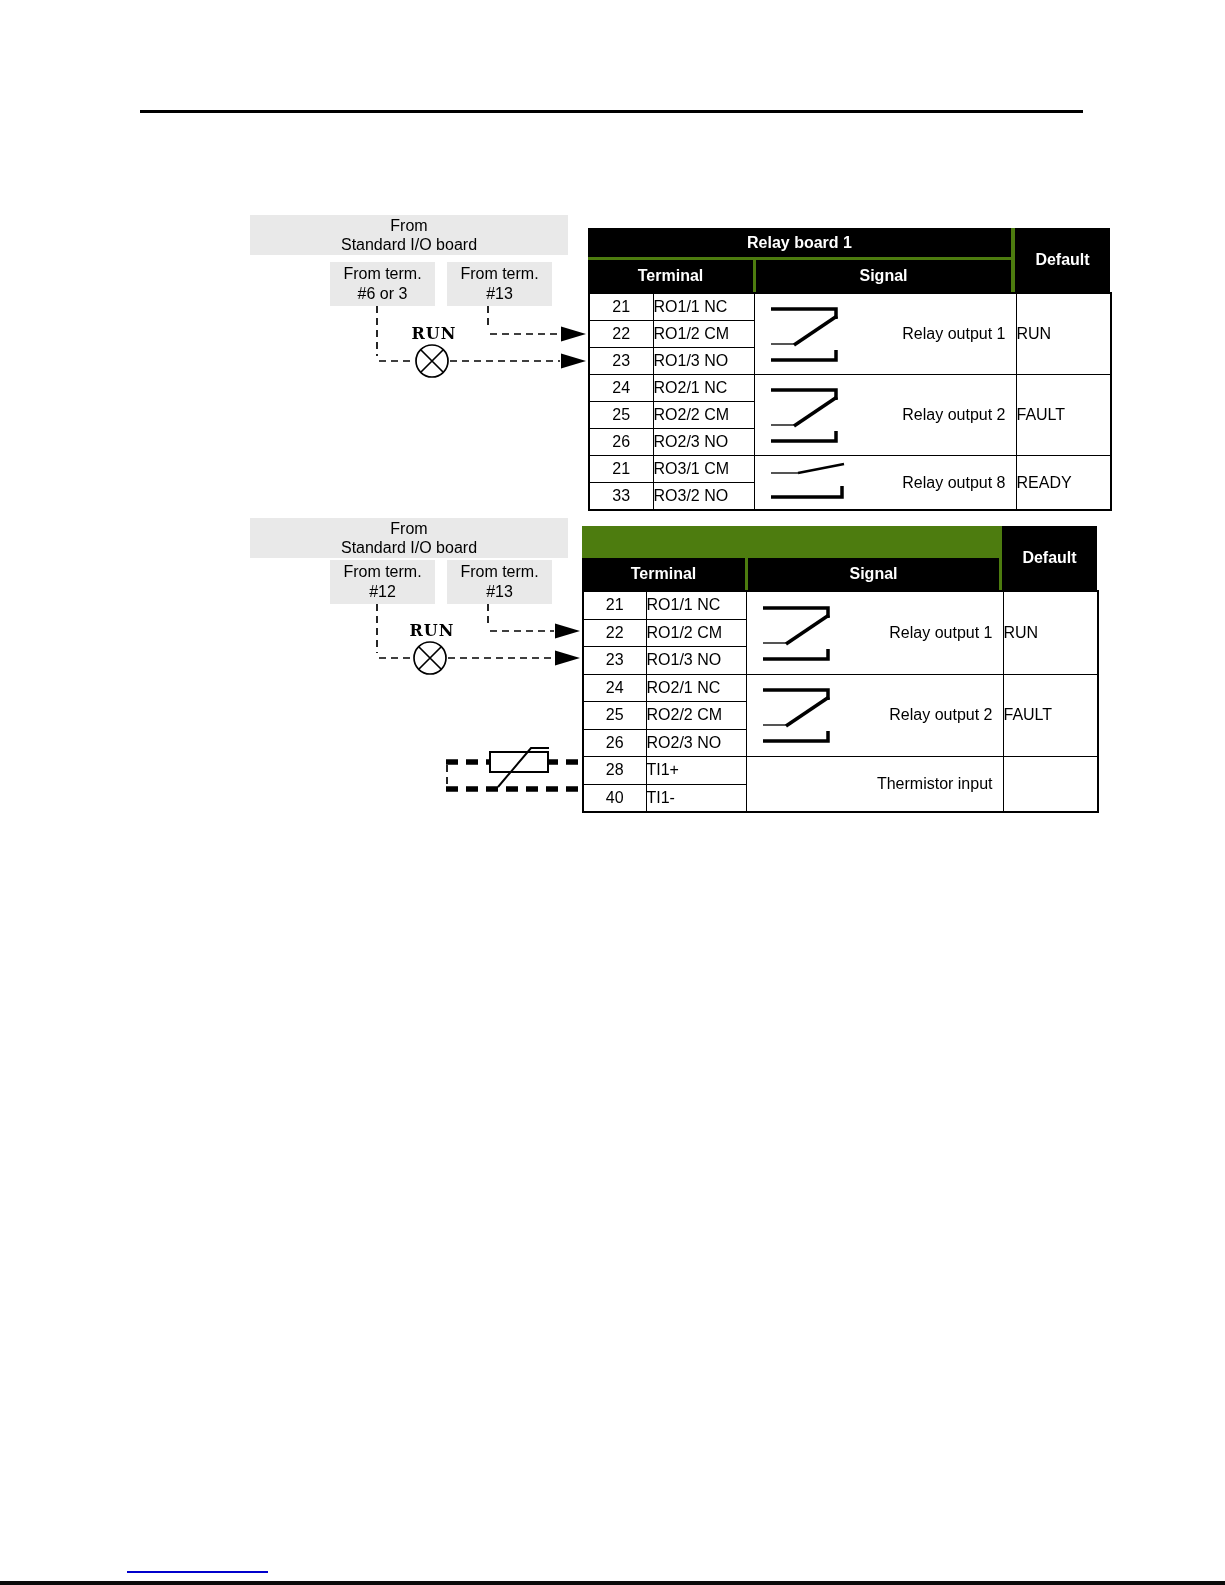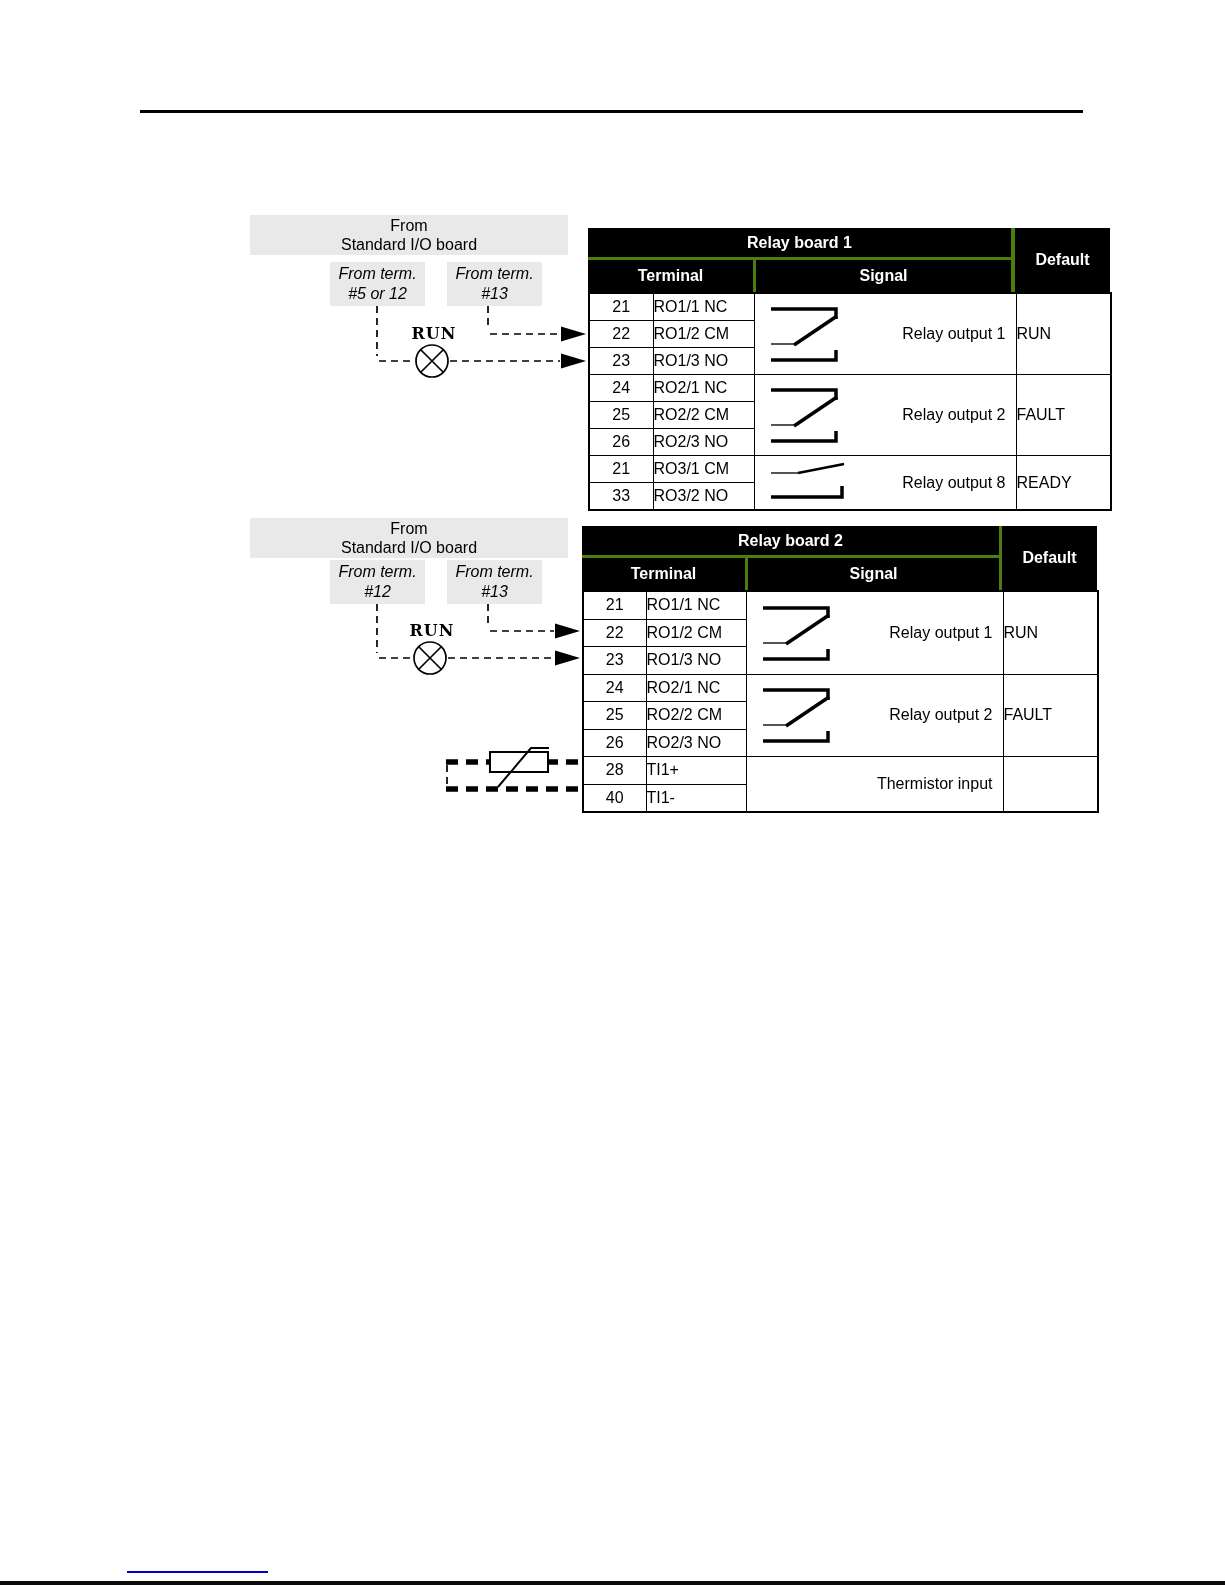--- a/index.html
+++ b/index.html
@@ -4,21 +4,21 @@
 <style>
   html,body{margin:0;padding:0;background:#fff;}
   .page{position:relative;width:1225px;height:1585px;background:#fff;overflow:hidden;
         font-family:"Liberation Sans",sans-serif;color:#000;}
   .top-rule{position:absolute;left:140px;top:110px;width:943px;height:3px;background:#000;}
 
   
   .gbox{position:absolute;background:#e9e9e9;text-align:center;font-size:16px;line-height:19px;}
   .gbox .ln{display:block;}
   .gbox-wide{width:318px;height:39px;padding-top:1px;}
-  .gbox-sm{width:95px;height:42px;padding-top:2px;line-height:20px;font-style:italic;}
+  .gbox-sm{width:105px;height:42px;padding-top:2px;line-height:20px;}
 
   .run-label{position:absolute;width:64px;text-align:center;
              font-family:"DejaVu Serif",serif;font-weight:bold;font-size:16px;letter-spacing:1px;}
 
   
   svg.overlay{position:absolute;left:0;top:0;pointer-events:none;}
   .dash{stroke:#000;stroke-width:1.7;fill:none;stroke-dasharray:7 5;}
   .thick-dash{stroke:#000;stroke-width:5.5;fill:none;stroke-dasharray:12 8;}
   .lamp-c{fill:#fff;stroke:#000;stroke-width:1.7;}
   .thin{stroke:#000;stroke-width:1.7;fill:none;}
@@ -52,21 +52,21 @@
 <div class="page">
 
   <div class="top-rule"></div>
 
   <div class="gbox gbox-wide" style="left:250px;top:215px;">
     <span class="ln">From</span>
     <span class="ln">Standard I/O board</span>
   </div>
   <div class="gbox gbox-sm" style="left:330px;top:262px;">
     <span class="ln">From term.</span>
-    <span class="ln">#5 or 12</span>
+    <span class="ln">#6 or 3</span>
   </div>
   <div class="gbox gbox-sm" style="left:447px;top:262px;">
     <span class="ln">From term.</span>
     <span class="ln">#13</span>
   </div>
   <div class="run-label" style="left:402px;top:324px;">RUN</div>
 
   <div class="gbox gbox-wide" style="left:250px;top:518px;">
     <span class="ln">From</span>
     <span class="ln">Standard I/O board</span>
@@ -186,21 +186,20 @@
       <td class="def" rowspan="2">READY</td>
     </tr>
     <tr>
       <td class="num">33</td>
       <td class="nm">RO3/2 NO</td>
     </tr>
   </tbody>
     </table>
 
   <div class="tbl-header" style="left:582px;top:526px;width:515px;height:64px;">
-    <div class="hcell" style="left:0;top:0;width:417px;height:29px;">Relay board 2</div>
     <div class="hcell" style="left:0;top:32px;width:163px;height:32px;">Terminal</div>
     <div class="hcell" style="left:166px;top:32px;width:251px;height:32px;">Signal</div>
     <div class="hcell" style="left:420px;top:0;width:95px;height:64px;">Default</div>
   </div>
 
   <table class="relay t2" style="left:582px;top:590px;width:515px;">
     <colgroup>
         <col style="width:63px">
         <col style="width:100px">
         <col style="width:257px">

